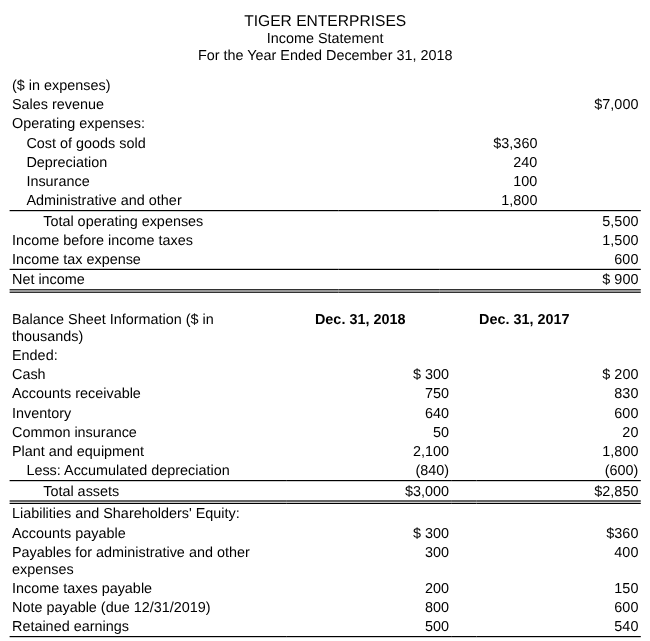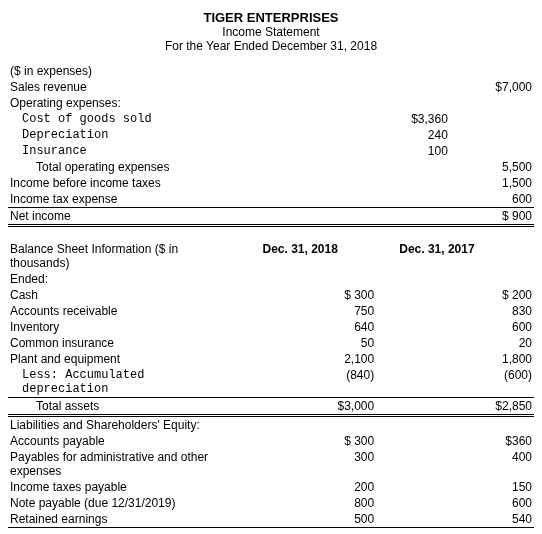--- a/index.html
+++ b/index.html
@@ -9,21 +9,21 @@
       background: #fff;
       color: #000;
       width: 542px;
       padding: 10px 8px;
     }
     .header {
       text-align: center;
       margin-bottom: 10px;
     }
     .header-title {
-      font-weight: bold;
+      font-weight: normal;
       font-size: 13px;
       text-align: center;
     }
     .header-sub {
       font-size: 12px;
     }
     .section {
       margin-bottom: 8px;
     }
     table {
@@ -31,21 +31,21 @@
       border-collapse: collapse;
     }
     td {
       padding: 1px 2px;
       vertical-align: top;
     }
     .amt-col {
       width: 16%;
       text-align: right;
     }
-    .indent1 { padding-left: 14px; font-family: Liberation Mono, monospace; }
+    .indent1 { padding-left: 14px; }
     .indent2 { padding-left: 28px; }
     .underline td { border-bottom: 1px solid #000; }
     .double-underline td { border-bottom: 3px double #000; }
     .col-header { font-weight: bold; }
   </style>
 </head>
 <body>
 
 <div class="header">
   <div class="header-title">TIGER ENTERPRISES</div>
@@ -89,20 +89,26 @@
       <tr>
         <td class="indent1">Depreciation</td>
         <td></td>
         <td class="amt-col">240</td>
         <td></td>
       </tr>
       <tr>
         <td class="indent1">Insurance</td>
         <td></td>
         <td class="amt-col">100</td>
+        <td></td>
+      </tr>
+      <tr class="underline">
+        <td class="indent1">Administrative and other</td>
+        <td></td>
+        <td class="amt-col">1,800</td>
         <td></td>
       </tr>
       <tr>
         <td class="indent2">Total operating expenses</td>
         <td></td>
           <td></td>
         <td class="amt-col">5,500</td>
       </tr>
       <tr>
         <td>Income before income taxes</td>

